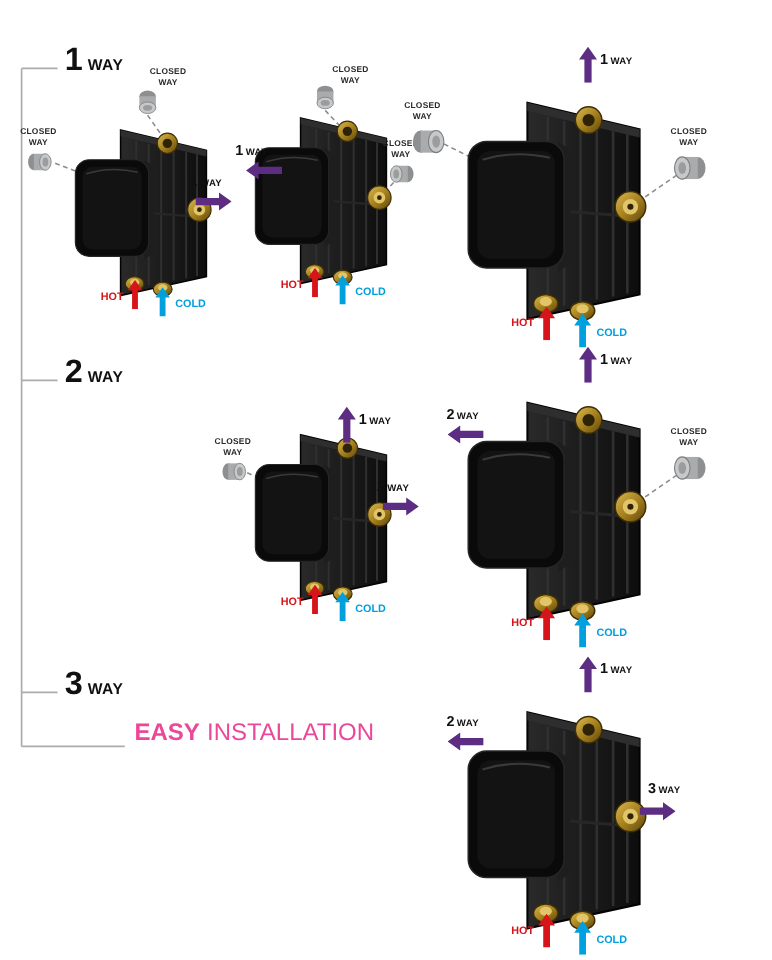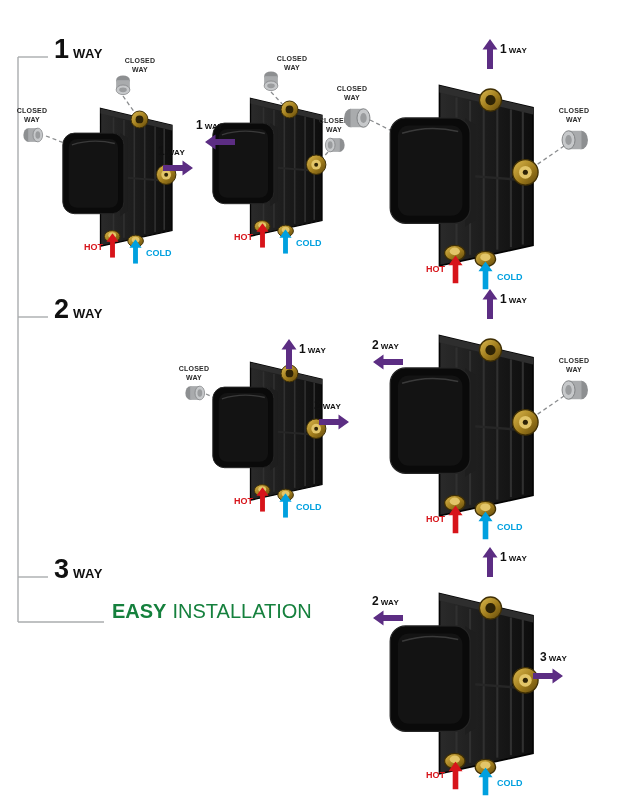--- a/index.html
+++ b/index.html
@@ -15,21 +15,21 @@
   .way-num { font-size:12px; font-weight:bold; }
   .way-word { font-size:8px; font-weight:bold; margin-left:2px; letter-spacing:.3px; }
   .closed-label { position:absolute; transform:translateX(-50%); text-align:center;
                   font-size:7px; font-weight:bold; color:#2a2a2a; line-height:1.3;
                   letter-spacing:.2px; white-space:nowrap; }
   .hc-label { position:absolute; font-size:9px; font-weight:bold; white-space:nowrap; }
   .hot-label { transform:translateX(-100%); }
   .section-label { position:absolute; display:flex; align-items:baseline; color:#101010; }
   .sec-num { font-size:27px; font-weight:bold; }
   .sec-word { font-size:13px; font-weight:bold; margin-left:4px; letter-spacing:.5px; }
-  .tagline { position:absolute; font-size:20px; color:#15803d; white-space:nowrap; }
+  .tagline { position:absolute; font-size:20px; color:#ec4899; white-space:nowrap; }
   .tag-bold { font-weight:bold; }
   .tag-reg { margin-left:6px; font-weight:normal; }
 </style>
 </head>
 <body>
 
 <div id="canvas">
 
   <svg id="defs-svg" aria-hidden="true">
     <defs>

